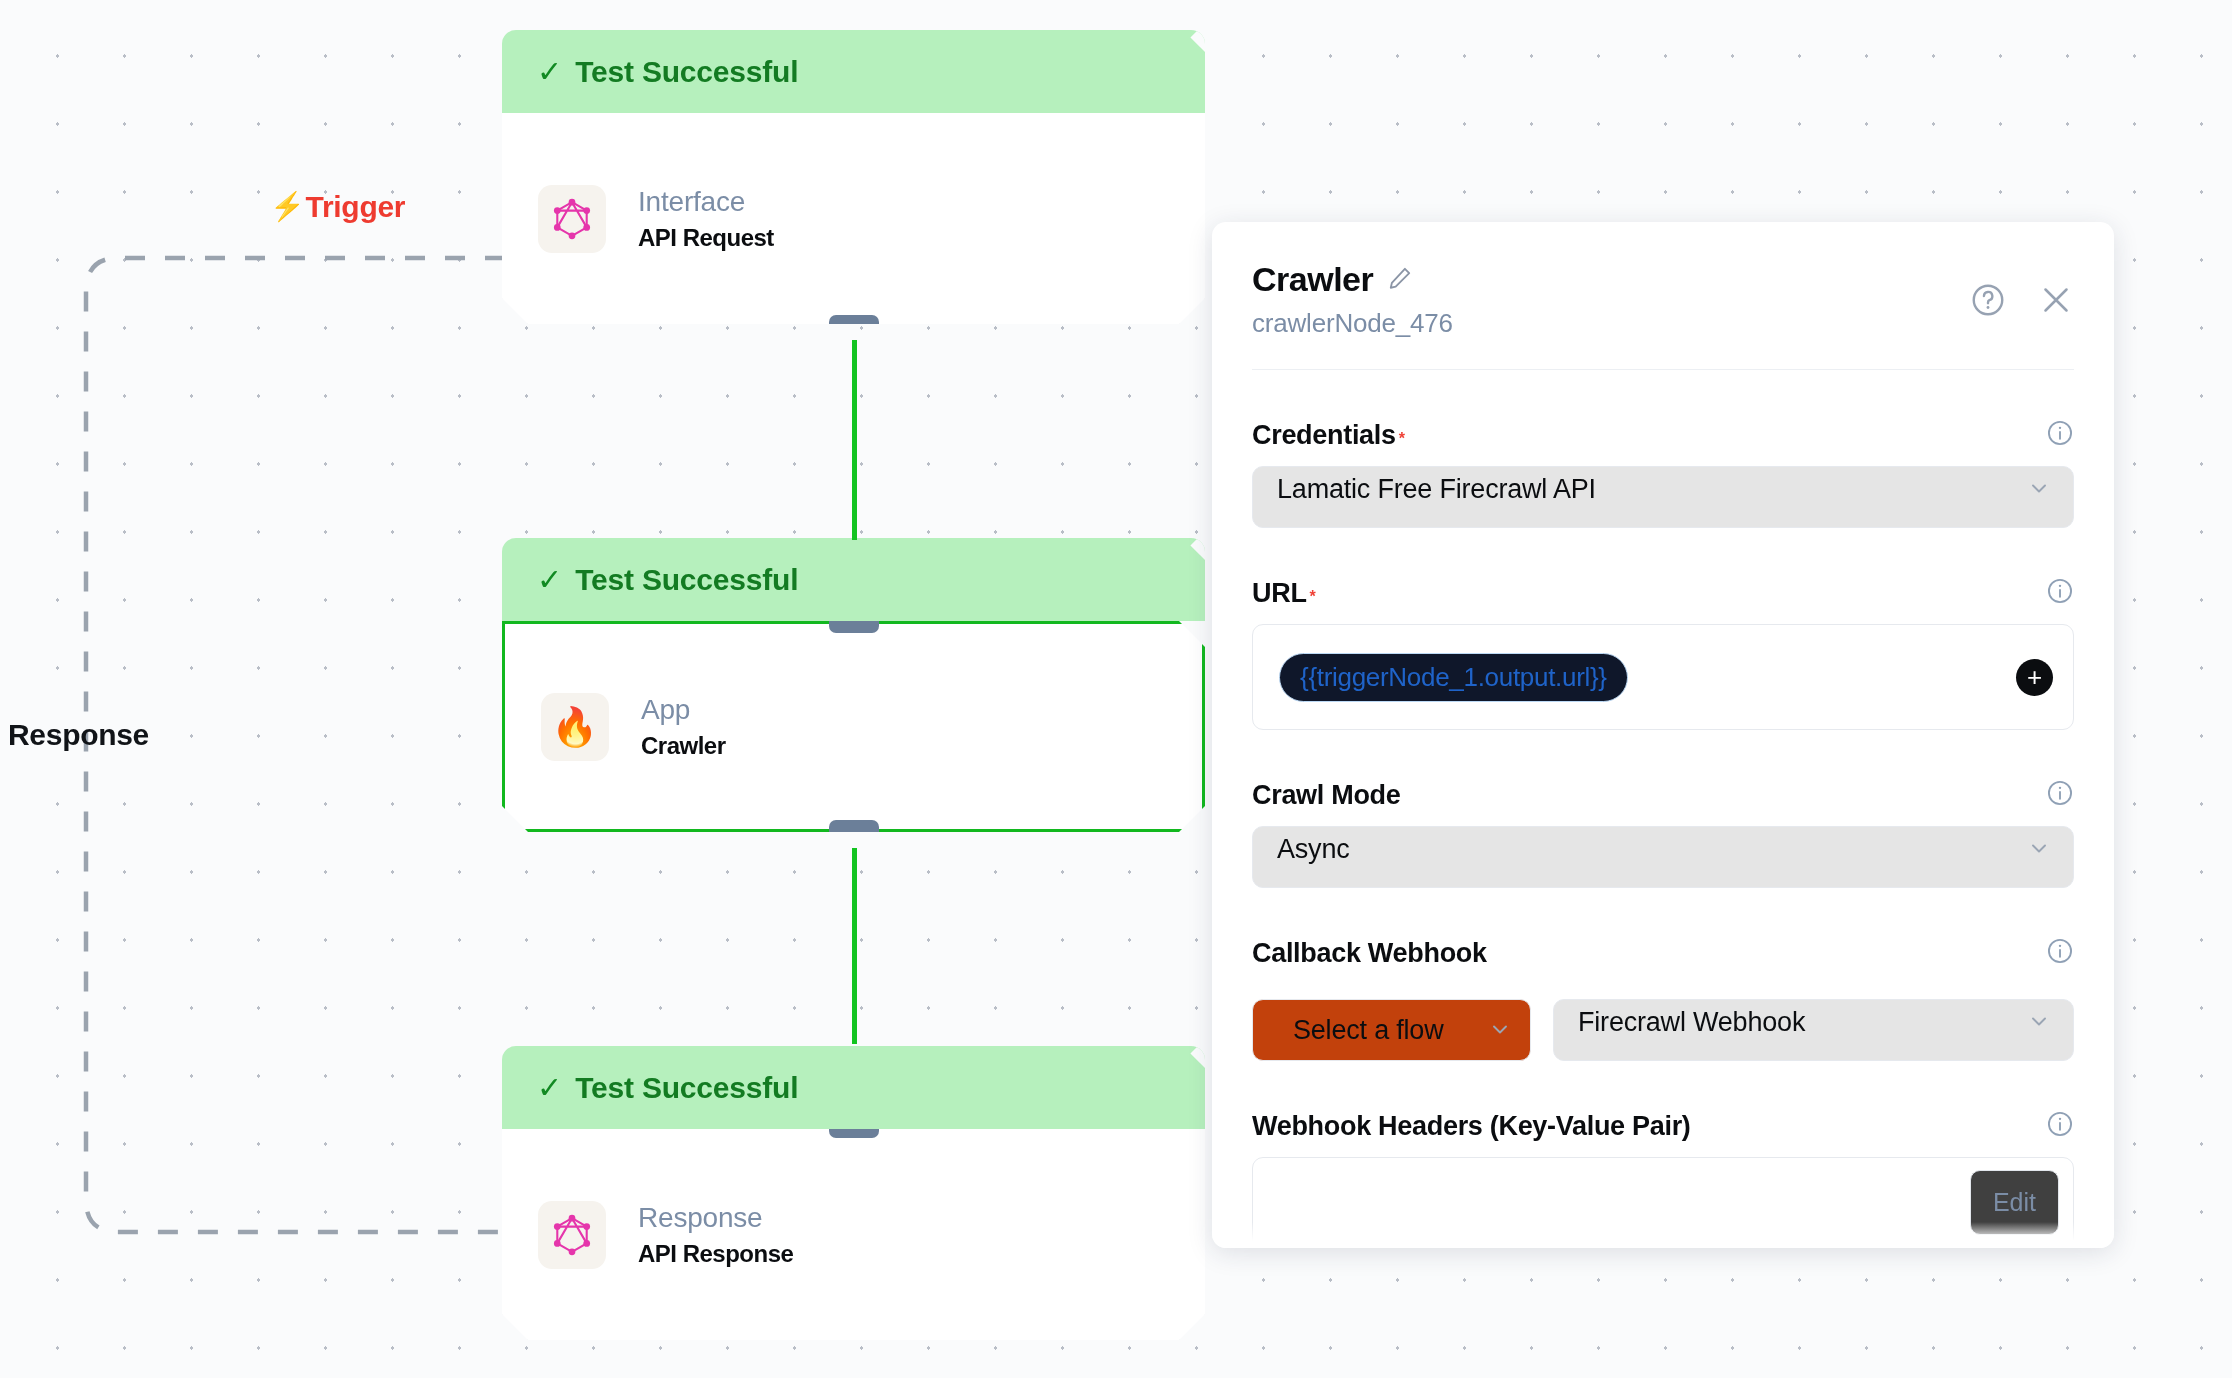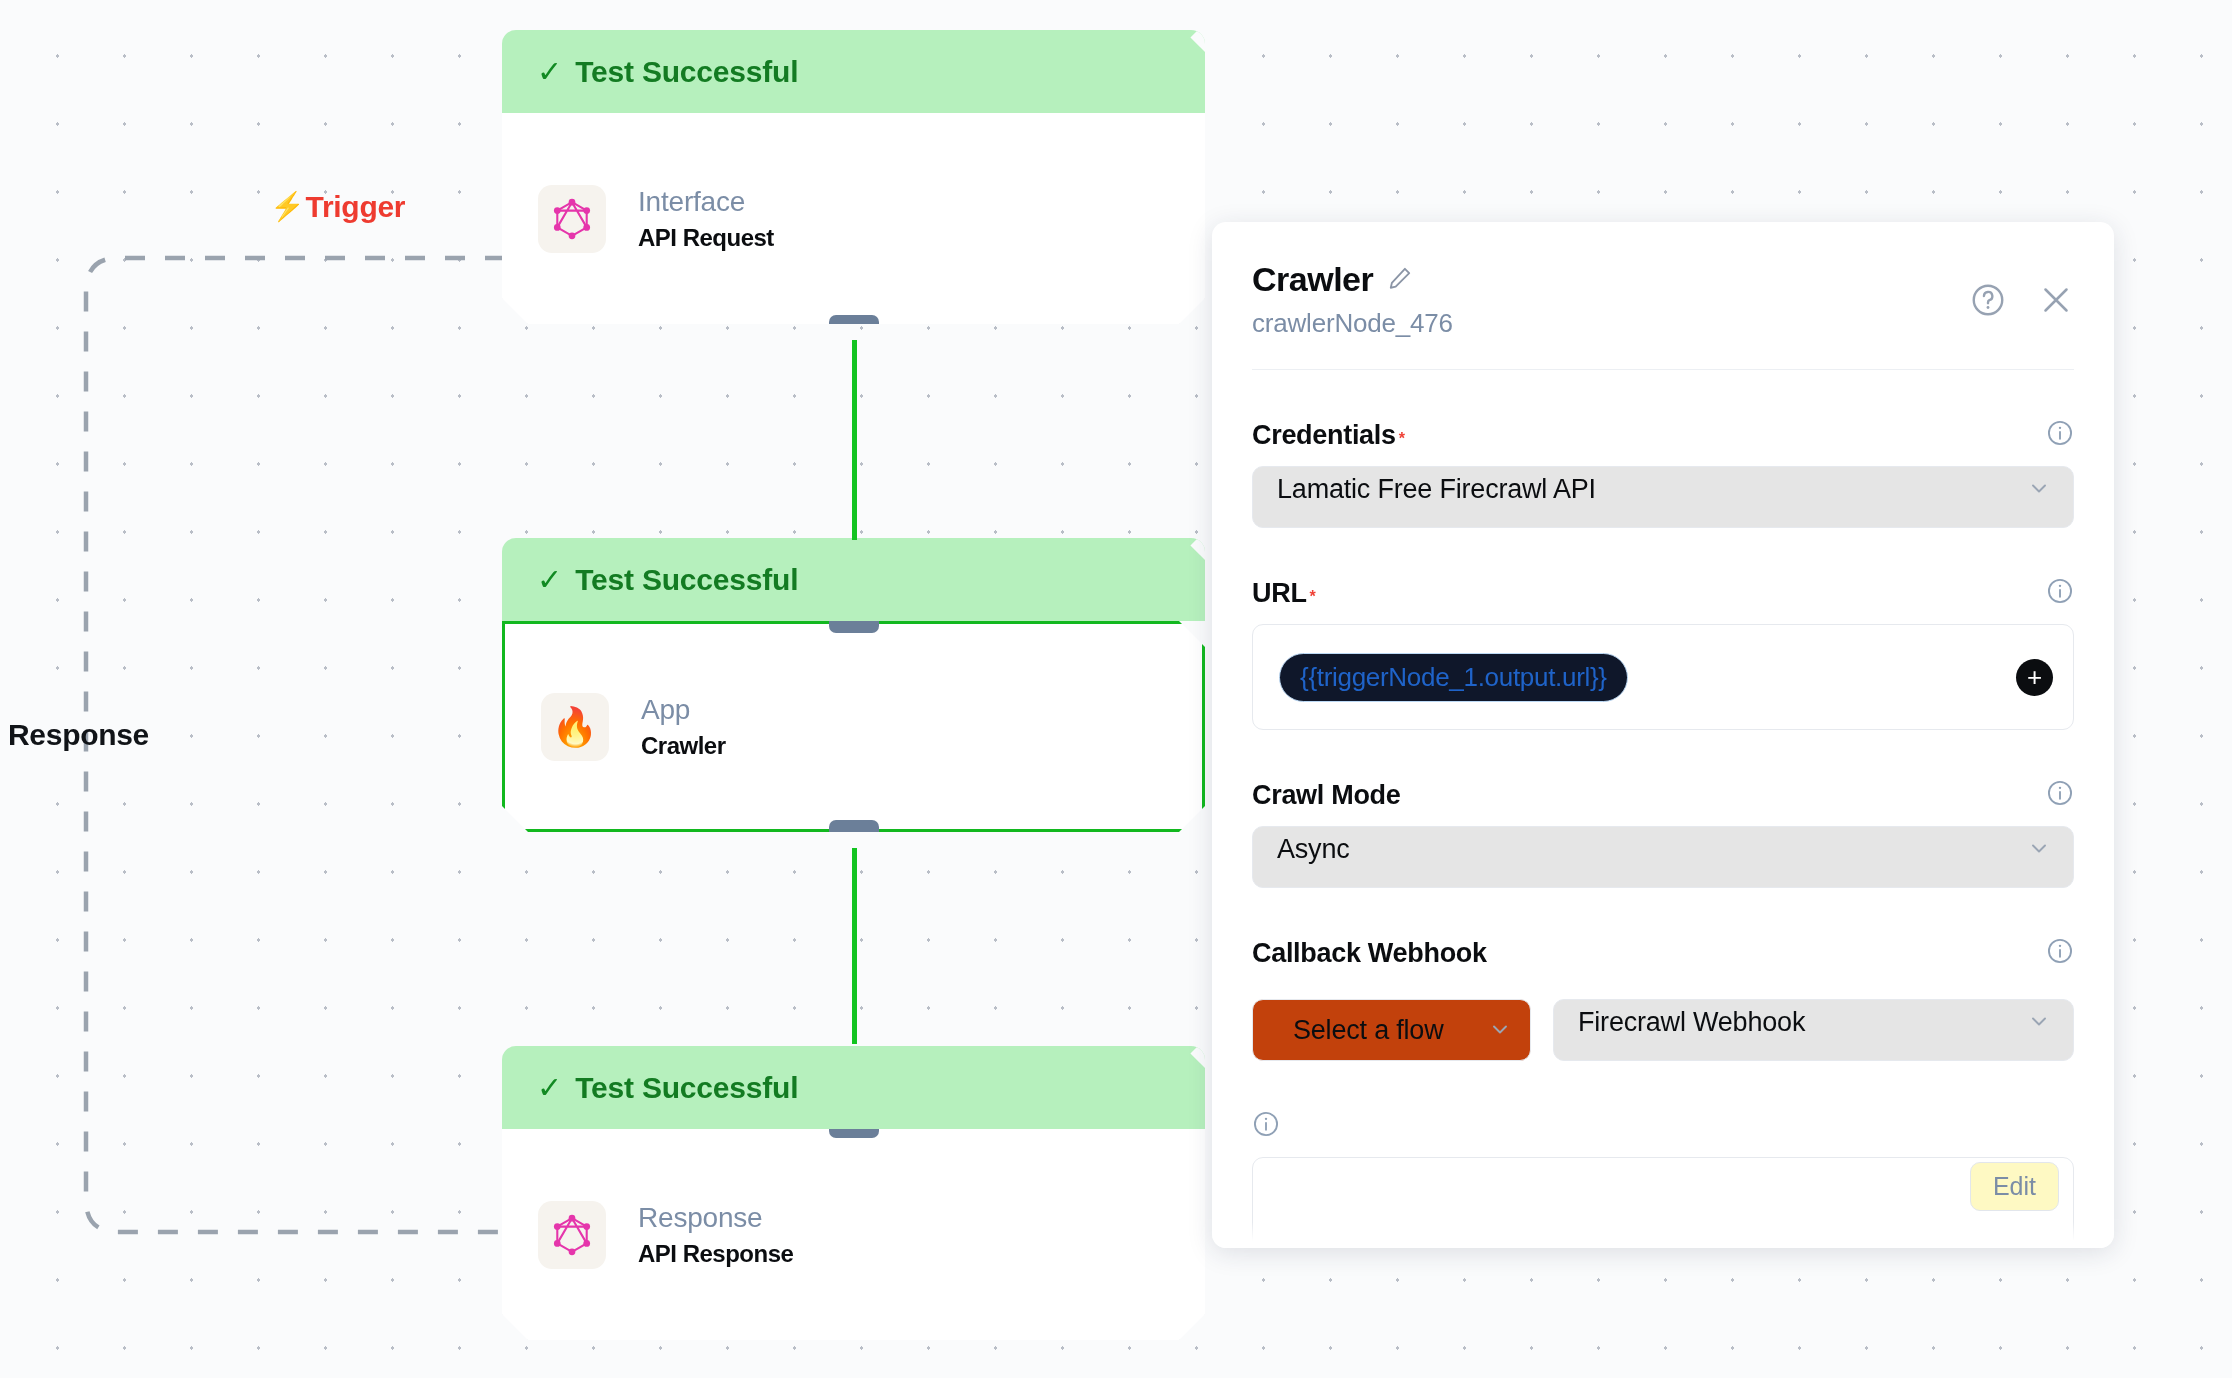--- a/index.html
+++ b/index.html
@@ -190,27 +190,27 @@
 
   .kv-box {
     margin-top: 15px;
     height: 110px;
     border: 1.5px solid #e6e9ee;
     border-radius: 11px;
     background: #fff;
     position: relative;
   }
   .edit-btn {
-    position: absolute; right: 14px; top: 4px;
+    position: absolute; right: 14px; top: 12px;
     border: 1.5px solid #e2e6ec;
     border-radius: 10px;
-    padding: 9px 22px;
+    padding: 17px 22px;
     font-size: 25px;
     color: #7b8da6;
-    background: #fef9c3;
+    background: #404040;
     cursor: pointer;
   }
   #panel-fade {
     position: absolute; left: 0; right: 0; bottom: 0; height: 26px;
     background: linear-gradient(to bottom, rgba(255,255,255,0) 0%, #ffffff 72%);
     pointer-events: none;
   }
 </style>
 </head>
 <body>
@@ -429,20 +429,21 @@
               <svg width="24" height="24" viewBox="0 0 24 24" fill="none" stroke="#9aa5b4" stroke-width="1.9" stroke-linecap="round" stroke-linejoin="round">
                   <path d="M6 9.5 L12 15.5 L18 9.5"></path>
                 </svg>
             </span>
           </div>
         </div>
       </div>
 
       <div class="field">
         <div class="field-label-row">
+          <span class="field-label">Webhook Headers (Key-Value Pair)</span>
           <span class="info-icon">
             <svg width="28" height="28" viewBox="0 0 24 24" fill="none" stroke="#8fa0b5" stroke-width="1.6">
               <circle cx="12" cy="12" r="9.5"></circle>
                 <path d="M12 11v6" stroke-linecap="round"></path>
                 <circle cx="12" cy="7.6" r="1" fill="#8fa0b5" stroke="none"></circle>
             </svg>
           </span>
         </div>
         <div class="kv-box">
           <span class="edit-btn">Edit</span>

